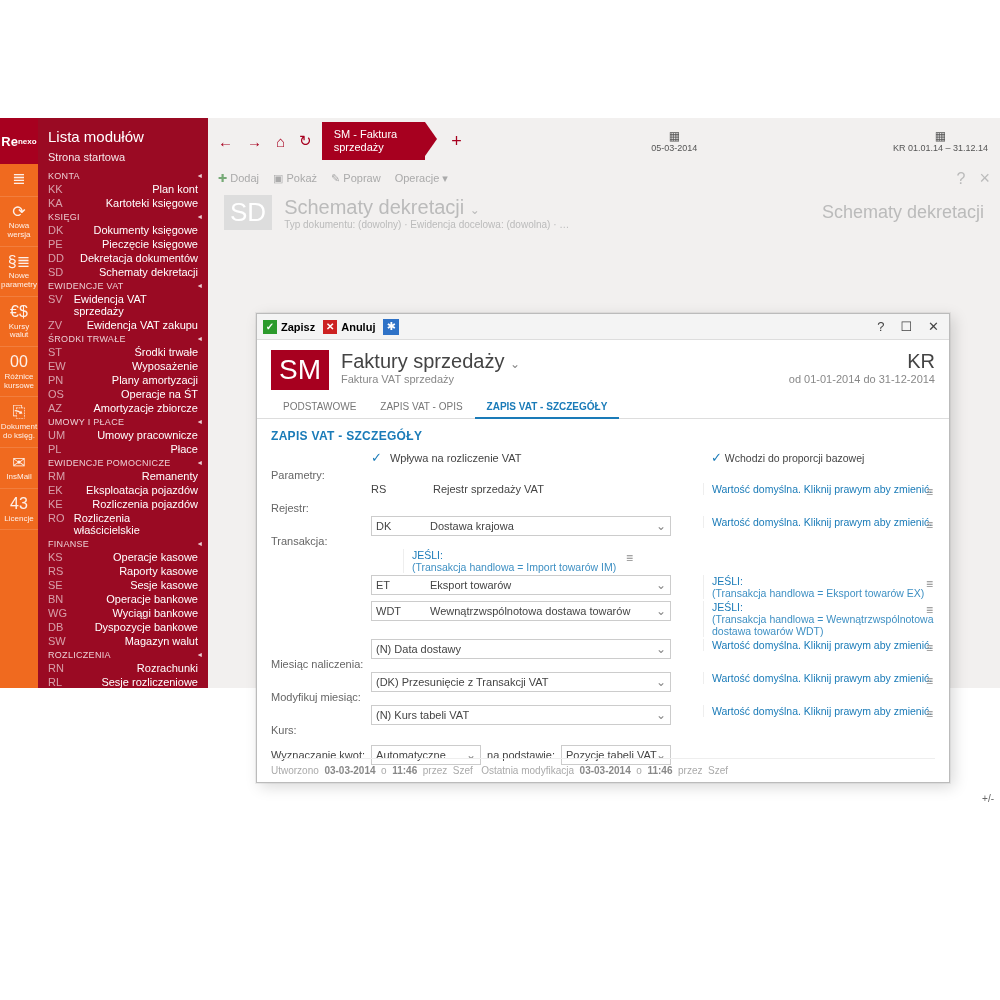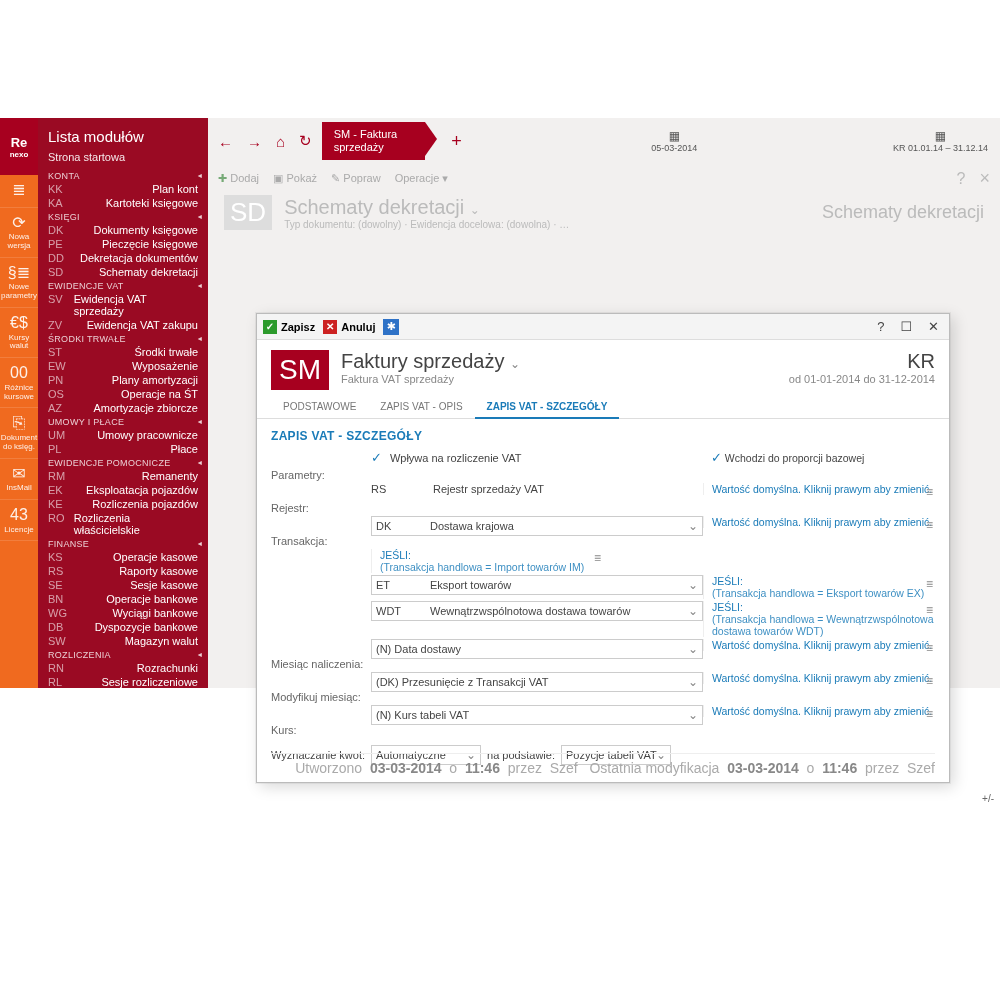--- a/index.html
+++ b/index.html
@@ -2,21 +2,21 @@
 <html><head>
 <meta charset="utf-8">
 <style>
 * { box-sizing: border-box; margin: 0; padding: 0; font-family: "Segoe UI", Tahoma, sans-serif; }
 body { background: #fff; width: 1000px; height: 1000px; overflow: hidden; position: relative; }
 
 .app-wrap { position: absolute; top: 118px; left: 0; width: 1000px; height: 570px; background: #eee; }
 
 
 .rail { position: absolute; left: 0; top: 0; width: 38px; height: 570px; background: #f06a1f; color: #fff; }
-.rail .logo { height: 57px; background: #a7001f; display: flex; align-items: center; justify-content: center; font-size: 10px; font-weight: bold; flex-direction: column; }
+.rail .logo { height: 46px; background: #a7001f; display: flex; align-items: center; justify-content: center; font-size: 10px; font-weight: bold; flex-direction: row; }
 .rail-item { width: 38px; padding: 6px 0; text-align: center; font-size: 8px; line-height: 1.1; opacity: 0.9; border-bottom: 1px solid rgba(255,255,255,.15);}
 .rail-item .ic { font-size: 16px; display: block; margin-bottom: 2px; }
 
 
 .modlist { position: absolute; left: 38px; top: 0; width: 170px; height: 570px; background: #9a0a23; color: #fff; overflow: hidden; }
 .modlist h1 { font-weight: 300; font-size: 15px; padding: 10px 10px 4px; }
 .modlist .home { padding: 2px 10px 6px; font-size: 11px; opacity: 0.9; }
 .modlist .sec { padding: 2px 10px 1px; font-size: 9px; opacity: .8; letter-spacing: .3px; position: relative; }
 .modlist .sec:after { content: "◂"; position: absolute; right: 6px; font-size: 8px; }
 .modlist .row { padding: 1px 10px; font-size: 11px; display: flex; gap: 6px; justify-content: space-between; }
@@ -66,26 +66,26 @@
 .sec-title { color: #1a7bb8; font-weight: 600; font-size: 12px; padding: 10px 14px 6px; letter-spacing: .3px; }
 
 .grid { padding: 0 14px; font-size: 11px; color: #444; }
 .grow { display: flex; align-items: flex-start; min-height: 22px; padding: 1px 0; }
 .glabel { width: 100px; color: #666; padding-top: 3px; margin-top: 16px; }
 .gval { flex: 1; display: flex; align-items: center; gap: 8px; }
 .chk { color: #1a7bb8; font-size: 13px; }
 .sel { flex: 1; border: 1px solid #ccc; padding: 2px 4px; display: flex; align-items: center; background: #fff; position: relative; min-height: 20px; }
 .sel .code { width: 54px; display: inline-block; }
 .sel:after { content: "⌄"; position: absolute; right: 4px; color: #888; font-size: 12px; }
-.rcol { width: 232px; color: #1a7bb8; font-size: 10.5px; padding-left: 8px; border-left: 1px solid #eee; position: relative; }
+.rcol { width: 232px; color: #1a7bb8; font-size: 10.5px; padding-left: 8px; border-left: 1px solid #eee; position: relative; margin-left: 32px; }
 .rcol .menu { position: absolute; right: 2px; top: 2px; color: #888; font-size: 12px; }
 .rcol .cond { color: #1a7bb8; }
 .rcol .cond2 { color: #1a7bb8; opacity: .85; }
 
-.footer { position: absolute; bottom: 6px; left: 14px; right: 14px; font-size: 14px; color: #aaa; border-top: 1px solid #eee; padding-top: 6px; text-align: right; }
+.footer { position: absolute; bottom: 6px; left: 14px; right: 14px; font-size: 10px; color: #aaa; border-top: 1px solid #eee; padding-top: 6px; }
 
 .kwoty { display: flex; align-items: center; gap: 6px; padding: 8px 14px; font-size: 11px; color: #444; }
 .kwoty .sel { flex: 0 0 auto; min-width: 110px; }
 
 .plusminus { position: absolute; right: 6px; bottom: -116px; font-size: 10px; color: #666; }
 </style>
 </head>
 <body>
 
 <div class="app-wrap">

